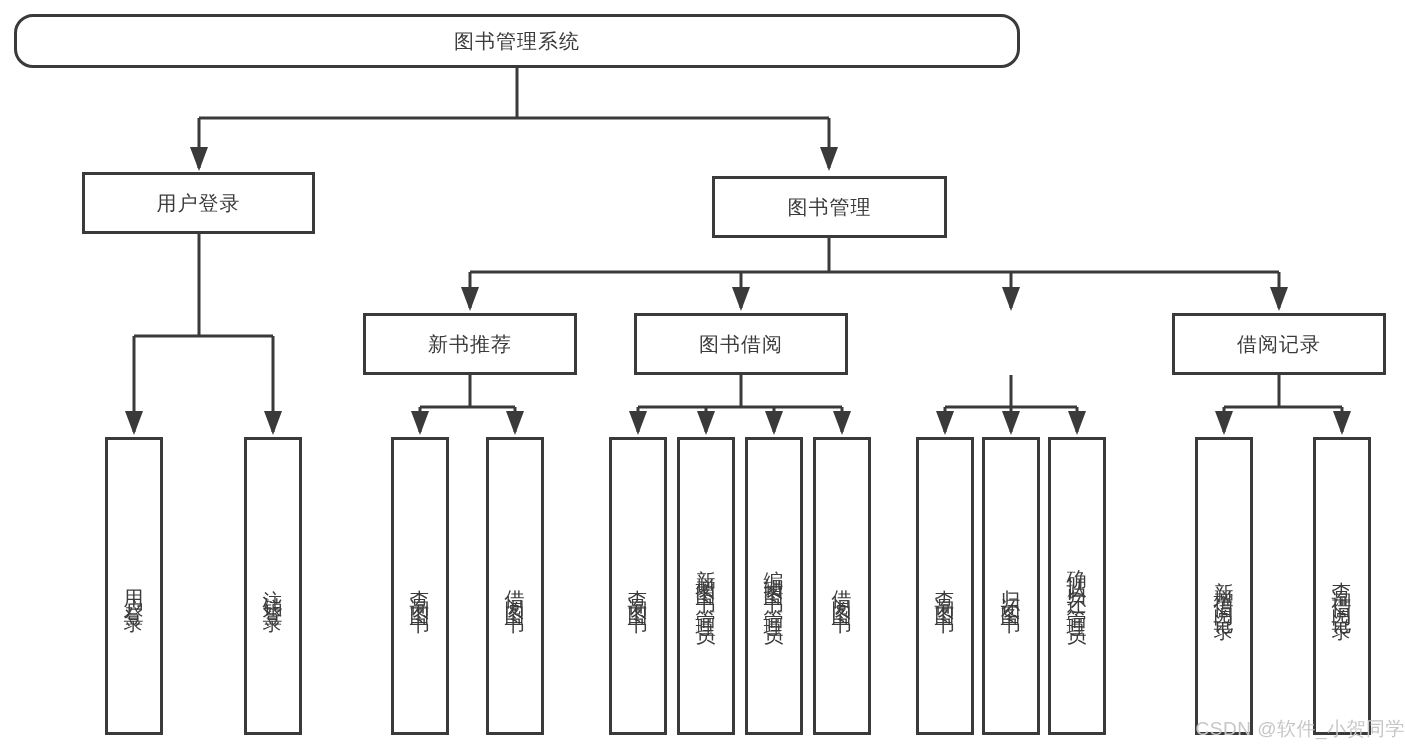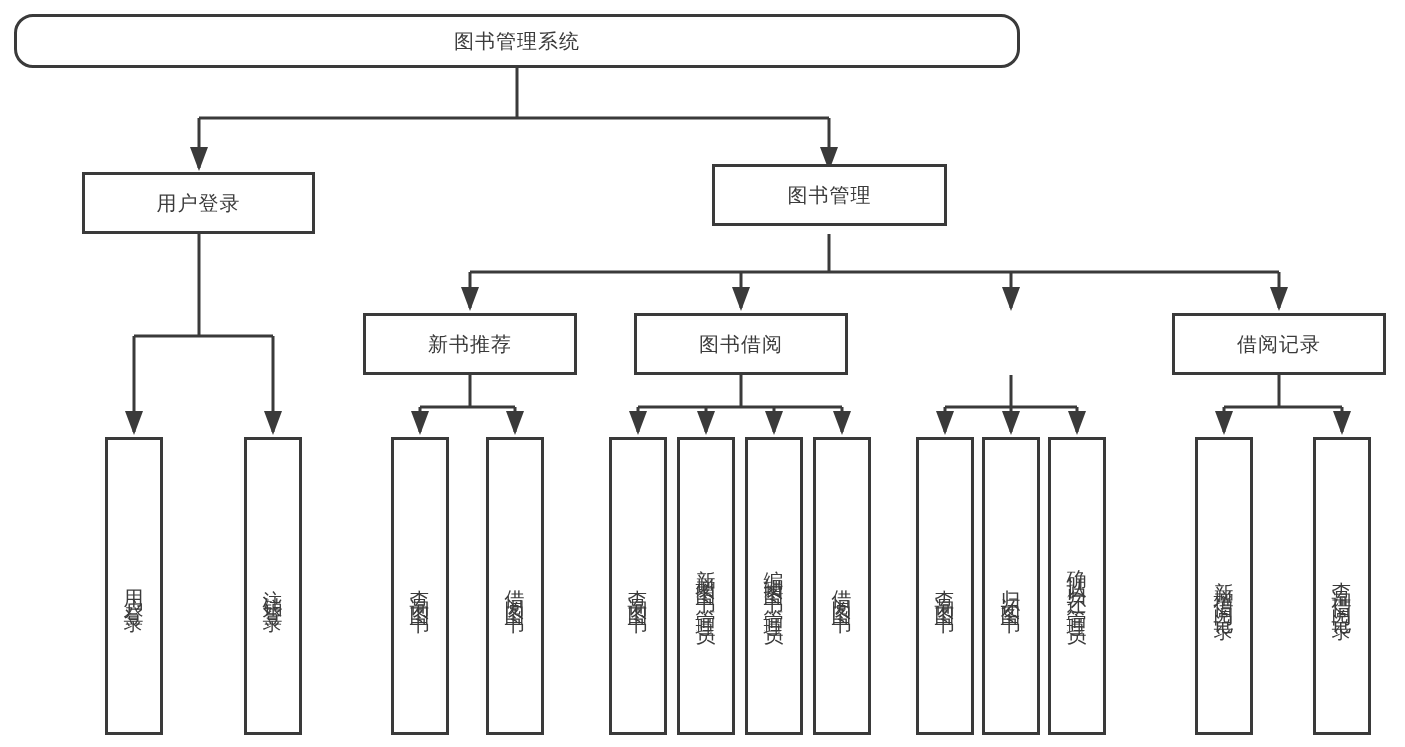--- a/index.html
+++ b/index.html
@@ -107,21 +107,21 @@
     </g>
   </svg>
 
   <div class="node" style="left:14px; top:14px; width:1006px; height:54px;border-radius:19px;">
     <span class="lbl">图书管理系统</span>
   </div>
 
   <div class="node" style="left:82px; top:172px; width:233px; height:62px;">
     <span class="lbl">用户登录</span>
   </div>
-  <div class="node" style="left:712px; top:164px; width:235px; height:62px;font-family:Liberation Mono, monospace;">
+  <div class="node" style="left:712px; top:176px; width:235px; height:62px;font-family:Liberation Mono, monospace;">
     <span class="lbl">图书管理</span>
   </div>
 
   <div class="node" style="left:634px; top:313px; width:214px; height:62px;">
     <span class="lbl">图书借阅</span>
   </div>
   <div class="node" style="left:363px; top:313px; width:214px; height:62px;">
     <span class="lbl">新书推荐</span>
   </div>
   <div class="node" style="left:1172px; top:313px; width:214px; height:62px;">
@@ -165,14 +165,15 @@
     <span class="lbl">确认归还（管理员）</span>
   </div>
 
   <div class="node leaf" style="left:1195px; top:437px; width:58px; height:298px;">
     <span class="lbl">新增借阅记录</span>
   </div>
   <div class="node leaf" style="left:1313px; top:437px; width:58px; height:298px;">
     <span class="lbl">查询借阅记录</span>
   </div>
 
+  <div id="watermark">CSDN @软件_小贺同学</div>
 
 </div>
 
 </body></html>

